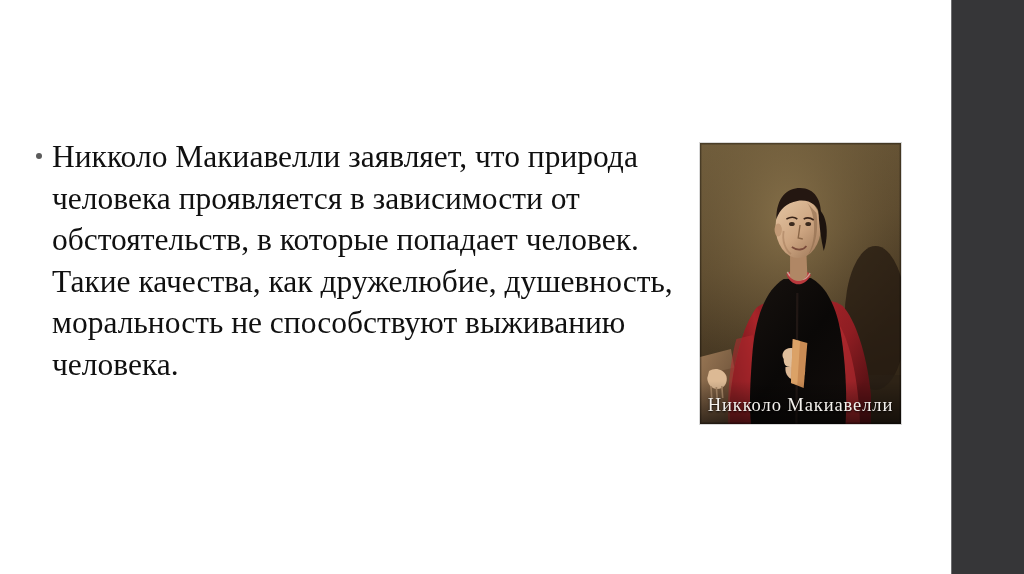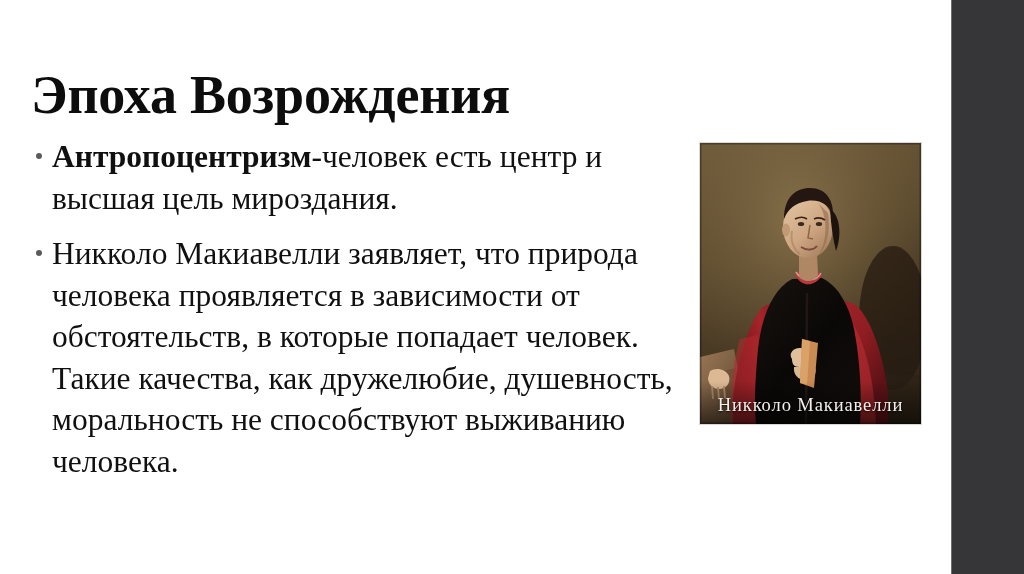--- a/index.html
+++ b/index.html
@@ -80,21 +80,21 @@
     background: #5b5b5b;
   }
   .bullet-text { display: inline; }
   .bullet-text b { font-weight: bold; }
 
   
   .portrait-figure {
     position: absolute;
     left: 700px;
     top: 143px;
-    width: 221px;
+    width: 201px;
     height: 281px;
     margin: 0;
     overflow: hidden;
     background: #a21caf;
     box-shadow: 0 0 0 1px #d8d8d8;
   }
   .portrait-canvas {
     position: absolute;
     inset: 0;
     width: 100%;
@@ -114,28 +114,23 @@
     font-family: "Liberation Serif", "DejaVu Serif", serif;
     text-shadow: 0 1px 2px rgba(0,0,0,0.85);
     white-space: nowrap;
   }
 </style>
 </head>
 <body>
 
 <div class="slide">
 
-  <h1 class="slide-title">Эпоха Возрождения</h1>
 
   <ul class="body-list">
 
-    <li class="bullet-item">
-      <span class="bullet-dot"></span>
-      <span class="bullet-text"><b>Антропоцентризм</b><span>-человек есть центр и высшая цель мироздания.</span></span>
-    </li>
 
     <li class="bullet-item">
       <span class="bullet-dot"></span>
       <span class="bullet-text"><span>Никколо Макиавелли заявляет, что природа человека проявляется в зависимости от обстоятельств, в которые попадает человек. Такие качества, как дружелюбие, душевность, моральность не способствуют выживанию человека.</span></span>
     </li>
 
   </ul>
 
   <figure class="portrait-figure">
     <svg class="portrait-canvas" viewBox="0 0 221 281" preserveAspectRatio="none">

